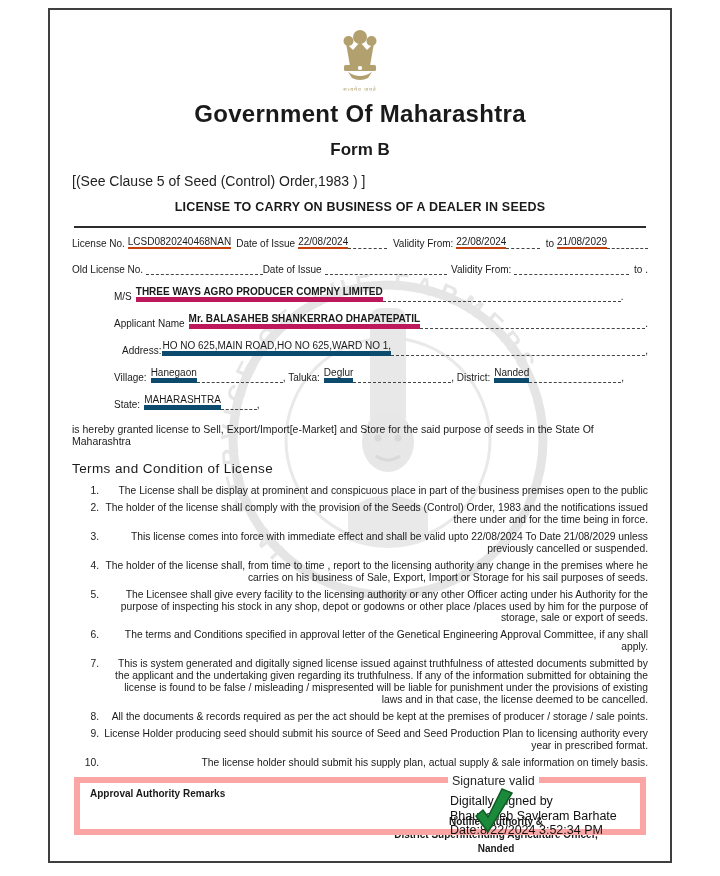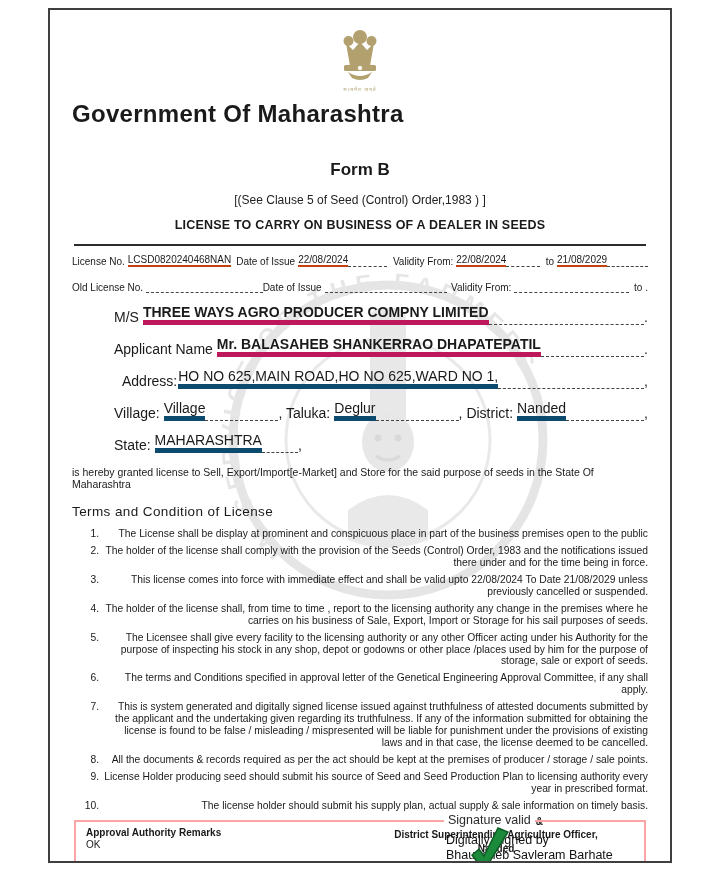--- a/index.html
+++ b/index.html
@@ -9,50 +9,50 @@
            border:2px solid #3f3f3f; background:#fff; padding:0 22px; overflow:hidden; }
 
   
   .watermark { position:absolute; left:158px; top:250px; width:360px; height:360px;
                opacity:0.38; pointer-events:none; z-index:0; }
   .content { position:relative; z-index:1; }
 
   
   .emblem-wrap { text-align:center; margin-top:16px; }
   .emblem-caption { display:block; font-size:5px; color:#b2a06e; letter-spacing:1px; line-height:1; margin-top:1px; }
-  .doc-title { font-size:24px; font-weight:bold; margin-top:8px; letter-spacing:0.3px; }
-  .form-title { text-align:center; font-size:17px; font-weight:bold; margin-top:32px; }
-  .clause-line { text-align:center; font-size:12px; margin-top:13px; color:#222; }
+  .doc-title { text-align:center; font-size:24px; font-weight:bold; margin-top:8px; letter-spacing:0.3px; }
+  .form-title { text-align:center; font-size:17px; font-weight:bold; margin-top:12px; }
+  .clause-line { text-align:left; font-size:14px; margin-top:13px; color:#222; }
   .license-heading { text-align:center; font-size:12.5px; font-weight:bold; margin-top:11px; letter-spacing:0.2px; }
   .rule { border:none; border-top:2px solid #2c2c2c; margin:12px 2px 0 2px; }
 
   
   .lic-row { display:flex; align-items:flex-end; font-size:10px; margin-top:8px; white-space:nowrap; }
   .lic-row .lbl { padding-right:3px; }
   .val-u { border-bottom:2px solid #c2410c; font-weight:normal; }
   .dash { display:inline-block; border-bottom:1px dashed #444; height:10px; }
   .grow { flex:1 1 auto; }
   .old-row { margin-top:15px; }
 
   .subject-line { font-size:10.5px; margin-top:17px; padding-left:16px; }
   .subject-line b { font-weight:bold; }
 
-  .form-line { display:flex; align-items:flex-end; font-size:14px; margin-top:11px; white-space:nowrap;padding-left:42px; }
+  .form-line { display:flex; align-items:flex-end; font-size:10px; margin-top:11px; white-space:nowrap;padding-left:42px; }
   .form-line .lbl { padding-right:4px; }
   .bold-u { font-weight:bold; border-bottom:5px solid #be185d; }
   .plain-u { border-bottom:5px solid #0c4a6e; }
   .grant-line { font-size:10.5px; margin-top:13px; }
 
   .terms-heading { font-size:13.5px; font-weight:normal; margin-top:14px; letter-spacing:0.4px; }
   ol.terms { margin-top:9px; padding-left:30px; font-size:10.3px; }
   ol.terms li { margin-bottom:5px; line-height:1.16;text-align:right; }
 
   
   .remarks-box { position:relative; margin-top:8px; margin-left:2px; margin-right:2px;
-                 border:2px solid #fca5a5; height:58px; }
+                 border:6px solid #fca5a5; height:58px; }
   .remarks-legend { position:absolute; top:-9px; left:368px; background:#fff; padding:0 4px;
                     font-size:12.5px; color:#2a2a2a; }
   .remarks-label { font-size:10px; font-weight:bold; padding:5px 0 0 10px; }
   .remarks-value { font-size:10px; padding:1px 0 0 10px; }
   .sig-block { position:absolute; left:370px; top:11px; font-size:12.5px; line-height:1.18; color:#111; }
   .sig-check { position:absolute; left:22px; top:-6px; width:42px; height:52px; }
 
   .authority-block { position:absolute; right:4px; bottom:6px; width:340px;
                      text-align:center; font-size:10px; font-weight:bold; line-height:1.35; }
 </style>
@@ -146,21 +146,21 @@
 
       <div class="form-line">
         <span class="lbl" style="padding-right:1px;margin-left:8px;">Address:</span>
         <span class="plain-u">HO NO 625,MAIN ROAD,HO NO 625,WARD NO 1,</span>
         <span class="dash grow"></span>
         <span>,</span>
       </div>
 
       <div class="form-line">
         <span class="lbl">Village:</span>
-        <span class="plain-u">Village</span>
+        <span class="plain-u">Hanegaon</span>
         <span class="dash" style="width:86px;"></span>
         <span class="lbl">, Taluka:</span>
         <span class="plain-u">Deglur</span>
         <span class="dash" style="width:98px;"></span>
         <span class="lbl">, District:</span>
         <span class="plain-u">Nanded</span>
         <span class="dash" style="width:92px;"></span>
         <span>,</span>
       </div>
 
@@ -183,21 +183,20 @@
         <li>The terms and Conditions specified in approval letter of the Genetical Engineering Approval Committee, if any shall apply.</li>
         <li>This is system generated and digitally signed license issued against truthfulness of attested documents submitted by the applicant and the undertaking given regarding its truthfulness. If any of the information submitted for obtaining the license is found to be false / misleading / mispresented will be liable for punishment under the provisions of existing laws and in that case, the license deemed to be cancelled.</li>
         <li>All the documents &amp; records required as per the act should be kept at the premises of producer / storage / sale points.</li>
         <li>License Holder producing seed should submit his source of Seed and Seed Production Plan to licensing authority every year in prescribed format.</li>
         <li>The license holder should submit his supply plan, actual supply &amp; sale information on timely basis.</li>
       </ol>
 
       <div class="remarks-box">
         <span class="remarks-legend">Signature valid</span>
         <div class="remarks-label">Approval Authority Remarks</div>
-        <div class="remarks-value">OK</div>
         <div class="sig-block">
           <div>Digitally Signed by</div>
           <div>Bhausaheb Savleram Barhate</div>
           <div>Date:8/22/2024 3:52:34 PM</div>
           <svg class="sig-check" viewBox="0 0 42 52">
             <path d="M4 28 L16 44 L40 5 L30 1 L16 29 L11 22 Z" fill="#1b8a3a" stroke="#0d5c24" stroke-width="1.5"></path>
           </svg>
         </div>
       </div>
 

